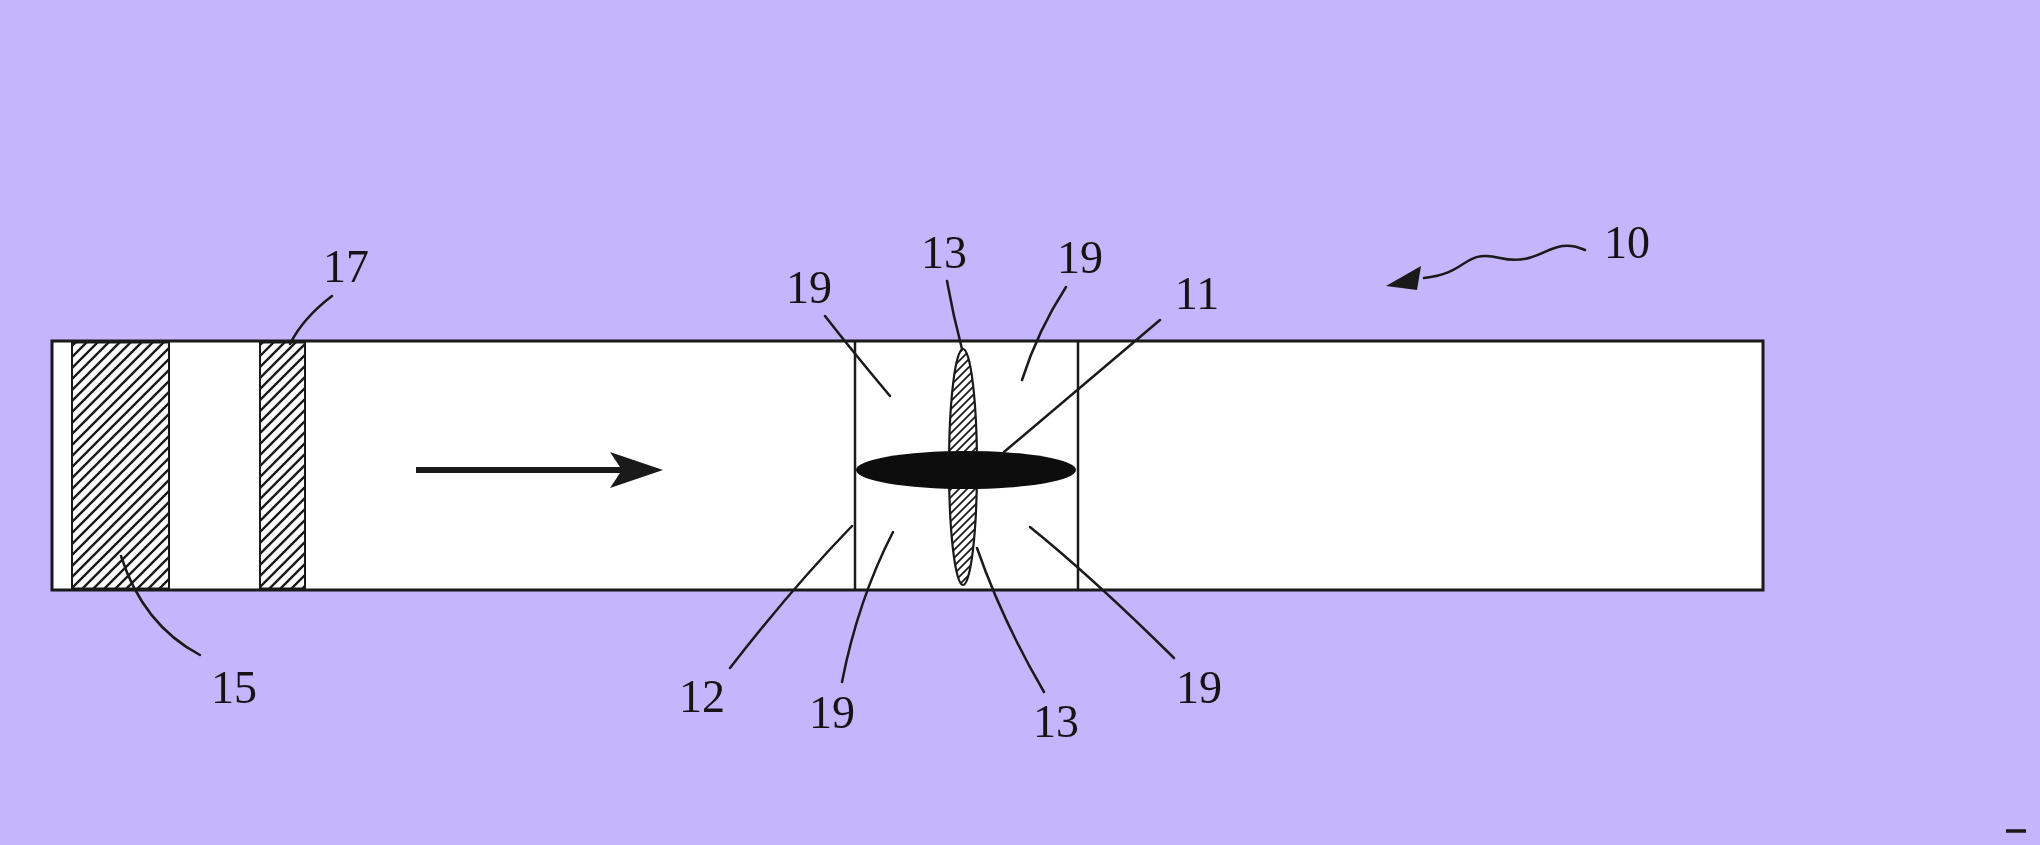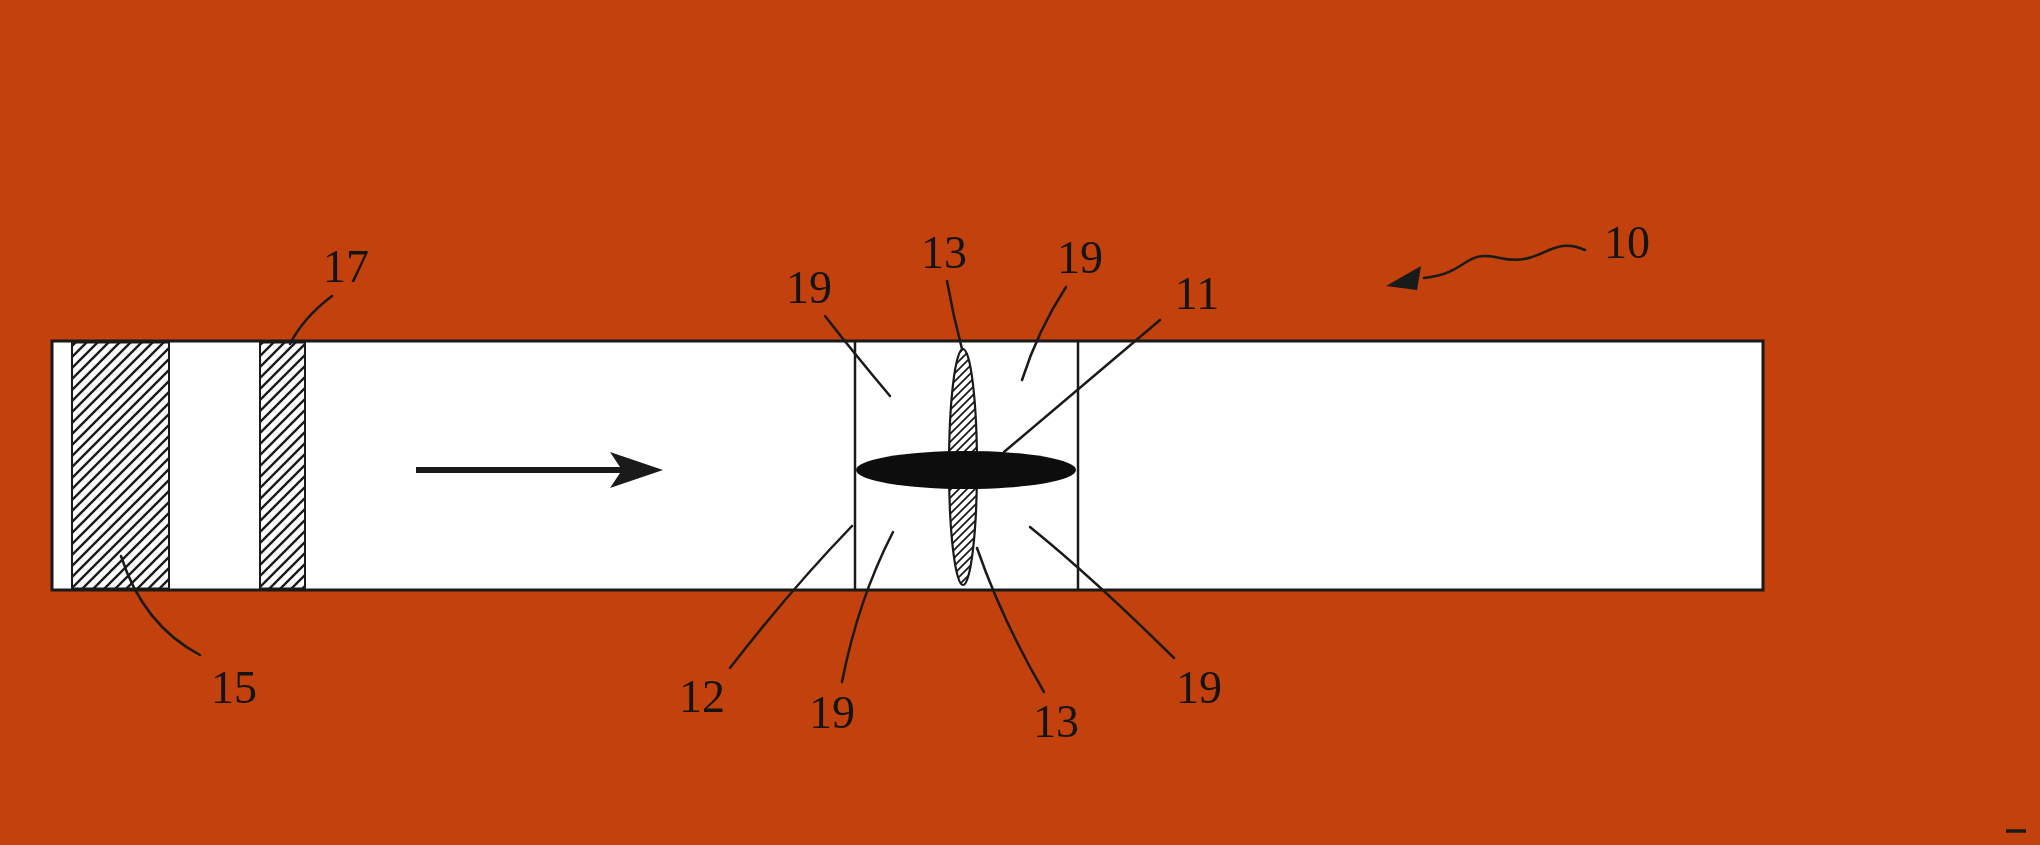--- a/index.html
+++ b/index.html
@@ -1,21 +1,21 @@
 <!DOCTYPE html>
 <html><head>
 <meta charset="utf-8">
 <style>
   * { box-sizing: border-box; }
   html, body { margin: 0; padding: 0; background: #ffffff; }
   .page {
     position: relative;
     width: 2040px;
     height: 845px;
-    background: #c2410c;
+    background: #c4b5fd;
     overflow: hidden;
   }
   svg { display: block; }
   text.ref {
     font-family: "Liberation Serif", "DejaVu Serif", serif;
     font-size: 46px;
     fill: #141414;
   }
   .leader {
     fill: none;

